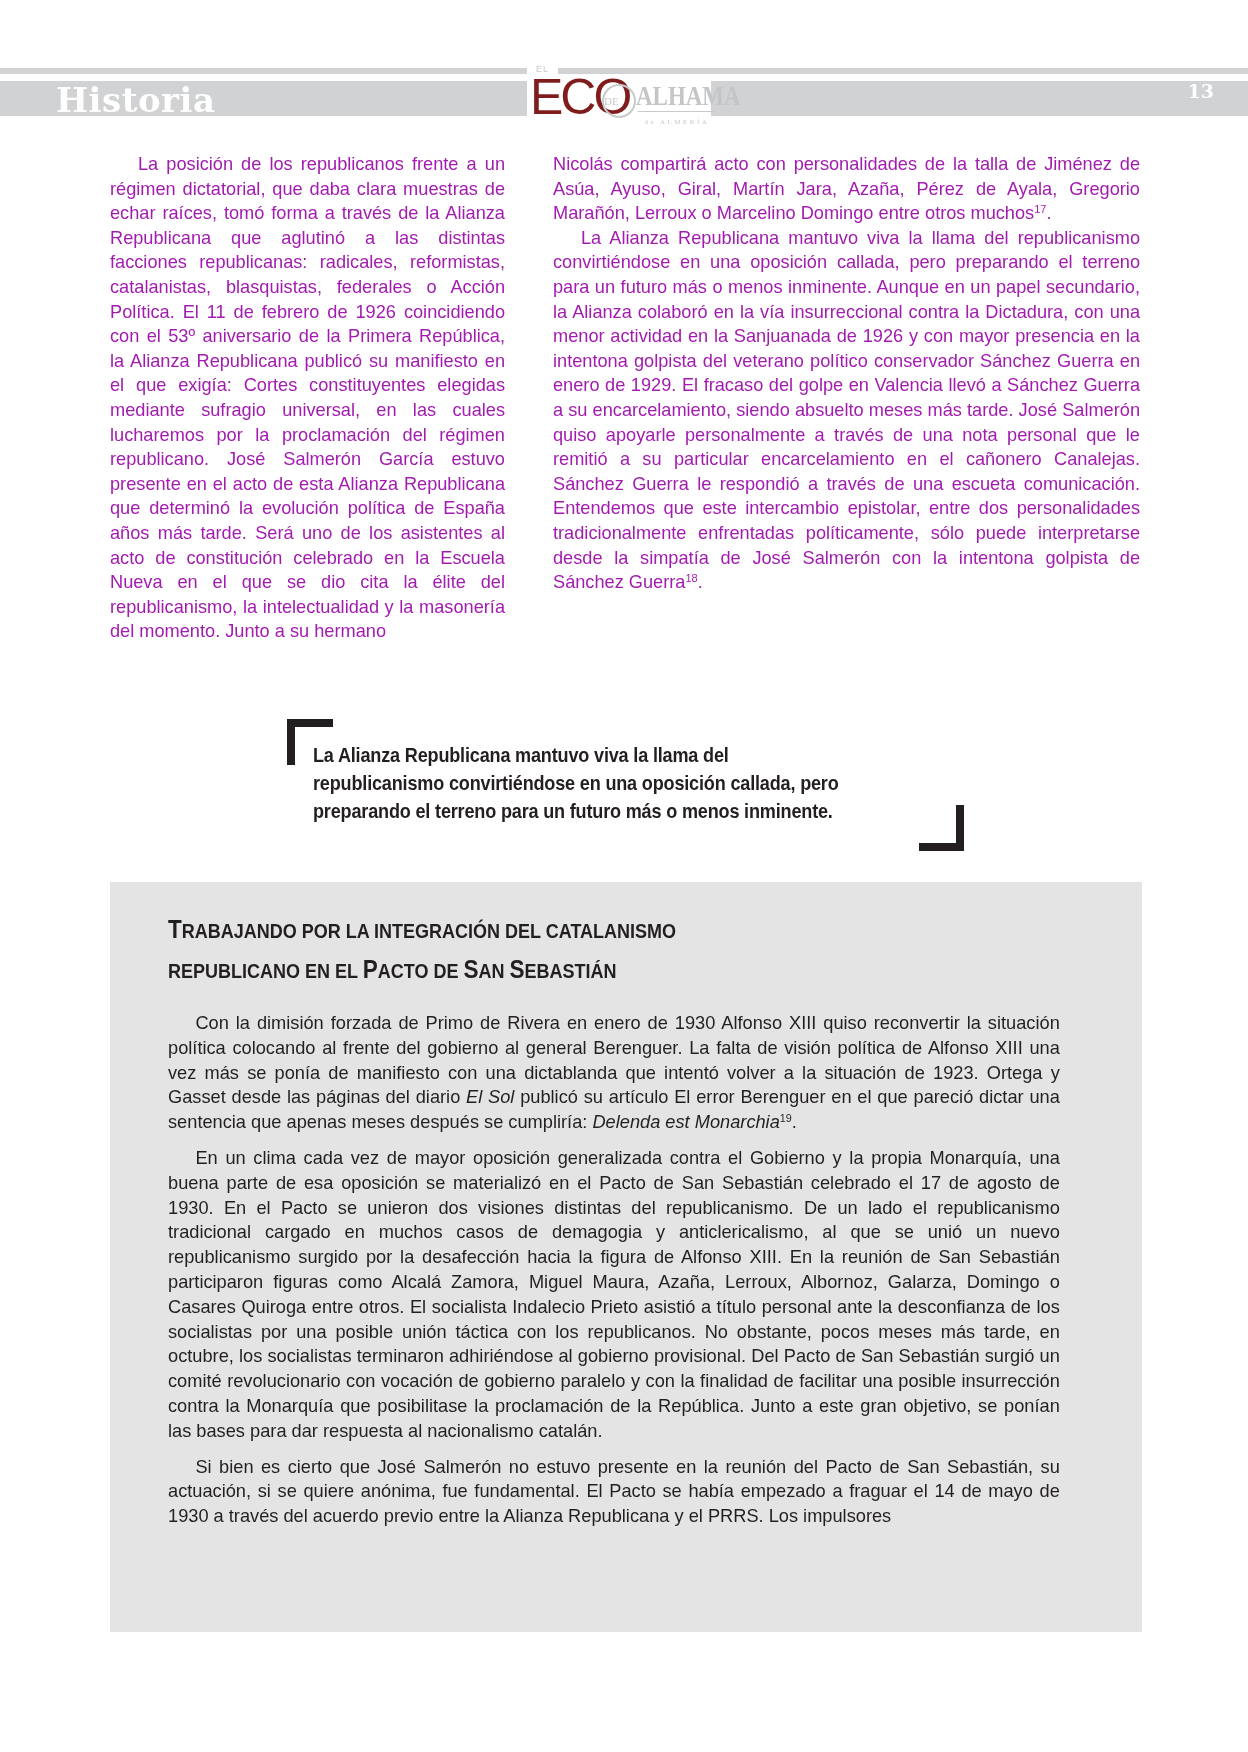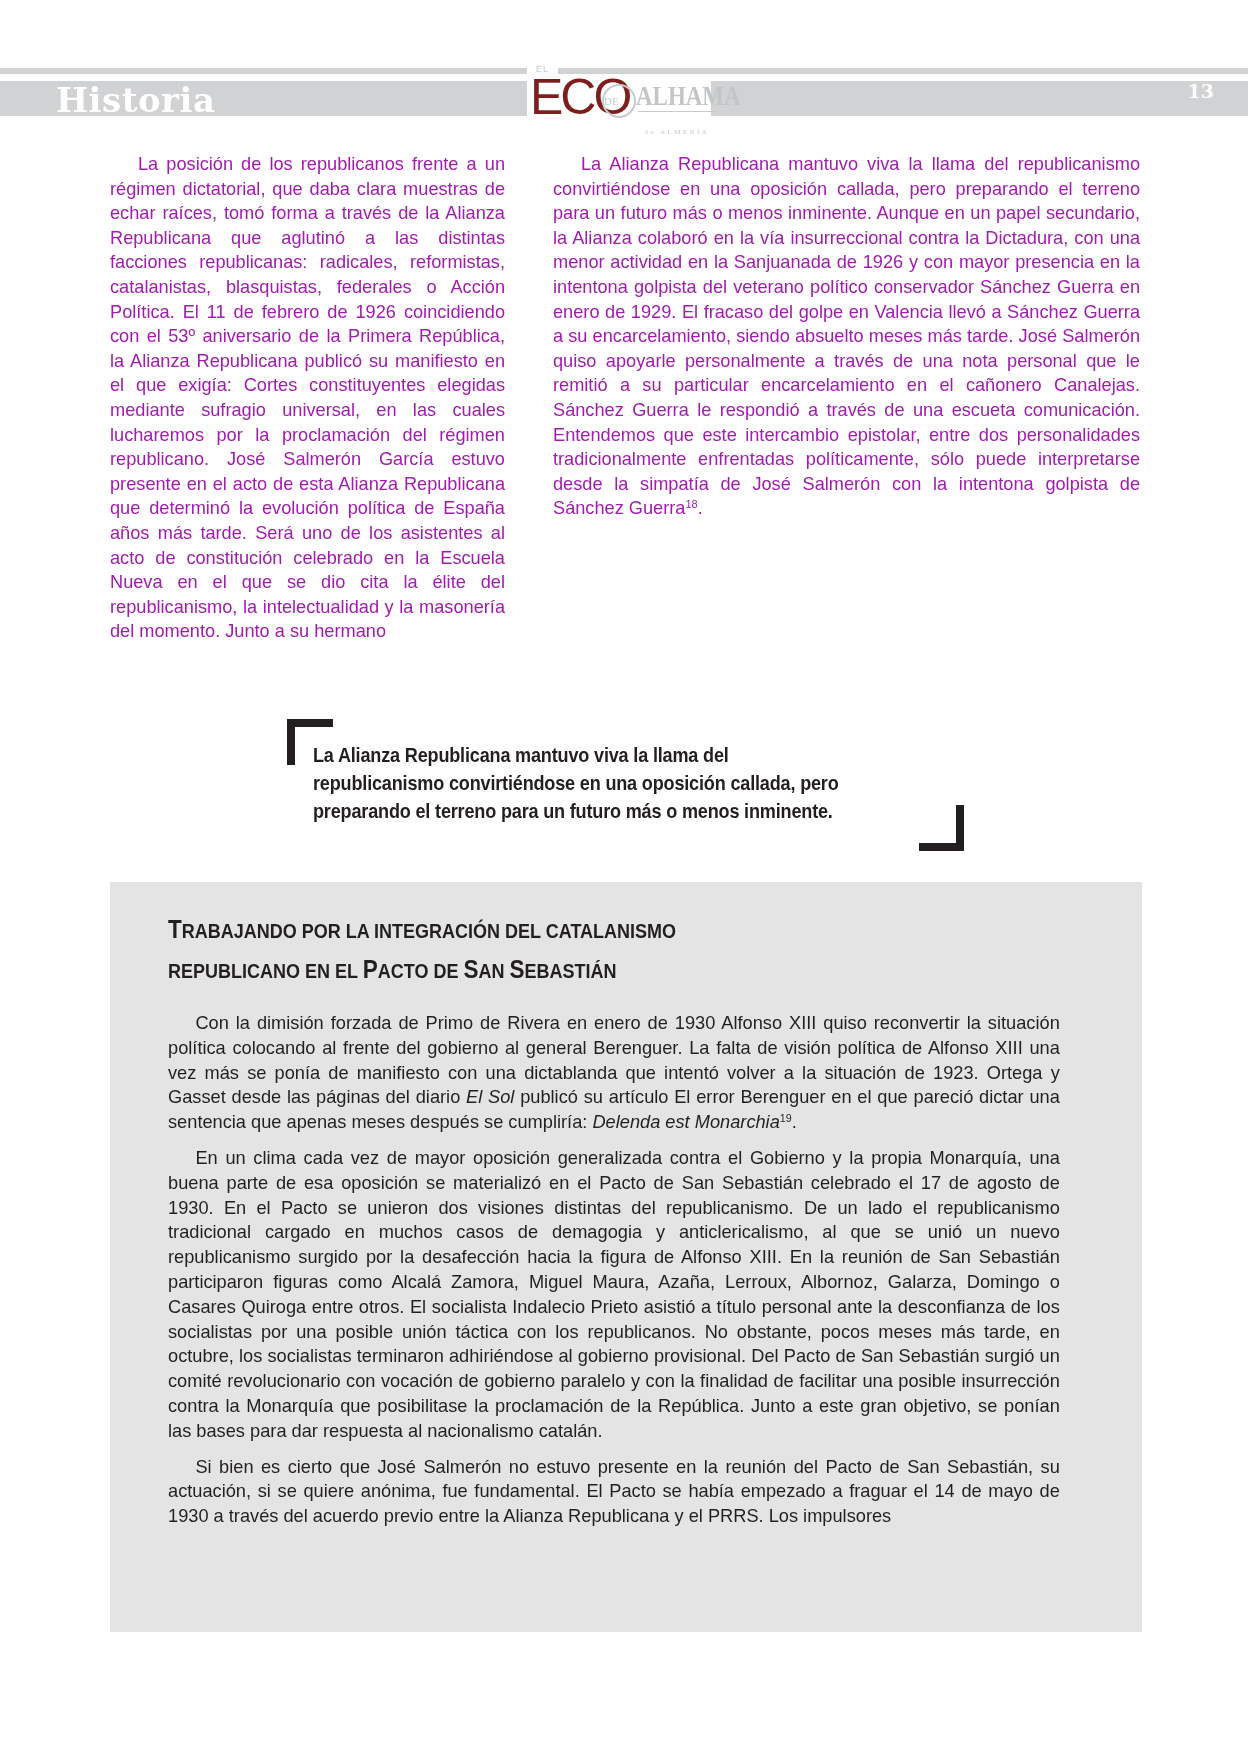--- a/index.html
+++ b/index.html
@@ -21,21 +21,21 @@
   .logo { position: absolute; left: 530px; top: 64px; width: 180px; height: 62px; color: #c9cacc; }
   .logo .el { position: absolute; left: 6px; top: 0; font-size: 9px; letter-spacing: 1px; }
   .logo .eco { position: absolute; left: 0; top: 8px; font-family: "Liberation Sans", sans-serif;
          font-size: 50px; font-weight: normal; line-height: 50px; letter-spacing: -3px; color: #7f1d1d; }
   .logo .de { position: absolute; left: 72px; top: 20px; width: 30px; height: 30px; border: 2px solid #c9cacc;
          border-radius: 50%; font-family: "Liberation Serif", serif; font-size: 11px; font-weight: normal;
          line-height: 30px; }
   .logo .alhama { position: absolute; left: 106px; top: 18px; font-family: "Liberation Serif", serif;
          font-size: 28px; font-weight: bold; line-height: 28px; transform: scaleX(0.82); transform-origin: left; color:#c4c5c7; }
   .logo .almeria { position: absolute; left: 108px; top: 47px; width: 78px; border-top: 1px solid #c9cacc;
-         font-family: "Liberation Serif", serif; font-size: 7px; letter-spacing: 2.5px; text-align: center; padding-top: 16px; }
+         font-family: "Liberation Serif", serif; font-size: 7px; letter-spacing: 2.5px; text-align: center; padding-top: 6px; }
 
   
   .col { position: absolute; font-size: 18.2px; line-height: 24.6px; text-align: justify; color: #a21caf; }
   .col p { margin: 0; text-indent: 28px; }
   .col-left { left: 110px; top: 152px; width: 395px; }
   .col-right { left: 553px; top: 152px; width: 587px; }
   .col-right p.noindent { text-indent: 0; }
   .col-right p + p { margin-top: 0; }
   sup { font-size: 11px; line-height: 0; vertical-align: 6px; }
 
@@ -76,20 +76,21 @@
   <span class="de">DE</span>
   <span class="alhama">ALHAMA</span>
   <span class="almeria">de ALMERÍA</span>
 </div>
 
 <div class="col col-left">
   <p>La posición de los republicanos frente a un régimen dictatorial, que daba clara muestras de echar raíces, tomó forma a través de la Alianza Republicana que aglutinó a las distintas facciones republicanas: radicales, reformistas, catalanistas, blasquistas, federales o Acción Política. El 11 de febrero de 1926 coincidiendo con el 53º aniversario de la Primera República, la Alianza Republicana publicó su manifiesto en el que exigía: Cortes constituyentes elegidas mediante sufragio universal, en las cuales lucharemos por la proclamación del régimen republicano. José Salmerón García estuvo presente en el acto de esta Alianza Republicana que determinó la evolución política de España años más tarde. Será uno de los asistentes al acto de constitución celebrado en la Escuela Nueva en el que se dio cita la élite del republicanismo, la intelectualidad  y la masonería del momento. Junto a su hermano</p>
 </div>
 
 <div class="col col-right">
+  <p class="noindent"><span>Nicolás compartirá acto con personalidades de la talla de Jiménez de Asúa, Ayuso, Giral, Martín Jara, Azaña, Pérez de Ayala, Gregorio Marañón,  Lerroux o Marcelino Domingo entre otros muchos</span><sup>17</sup><span>.</span></p>
   <p><span>La Alianza Republicana mantuvo viva la llama del republicanismo convirtiéndose en una oposición callada, pero preparando el terreno para un futuro más o menos inminente. Aunque en un papel secundario, la Alianza colaboró en la vía insurreccional contra la Dictadura, con una menor actividad en la Sanjuanada de 1926 y con mayor presencia en la intentona golpista del veterano político conservador  Sánchez Guerra en enero de 1929. El fracaso del golpe en Valencia llevó a Sánchez Guerra a su encarcelamiento, siendo absuelto meses más tarde. José Salmerón quiso apoyarle personalmente a través de una nota personal que le remitió a su particular encarcelamiento en el cañonero Canalejas. Sánchez Guerra le respondió a través de una escueta comunicación. Entendemos que este intercambio epistolar, entre dos personalidades tradicionalmente enfrentadas políticamente,  sólo puede interpretarse desde la simpatía de José Salmerón con la intentona golpista de Sánchez Guerra</span><sup>18</sup><span>.</span></p>
 </div>
 
 <div class="pq-bracket-tl"></div>
 <div class="pq-text">
   <div>La Alianza Republicana mantuvo viva la llama del</div>
   <div>republicanismo convirtiéndose en una oposición callada, pero</div>
   <div>preparando el terreno para un futuro más o menos inminente.</div>
 </div>
 <div class="pq-bracket-br"></div>

